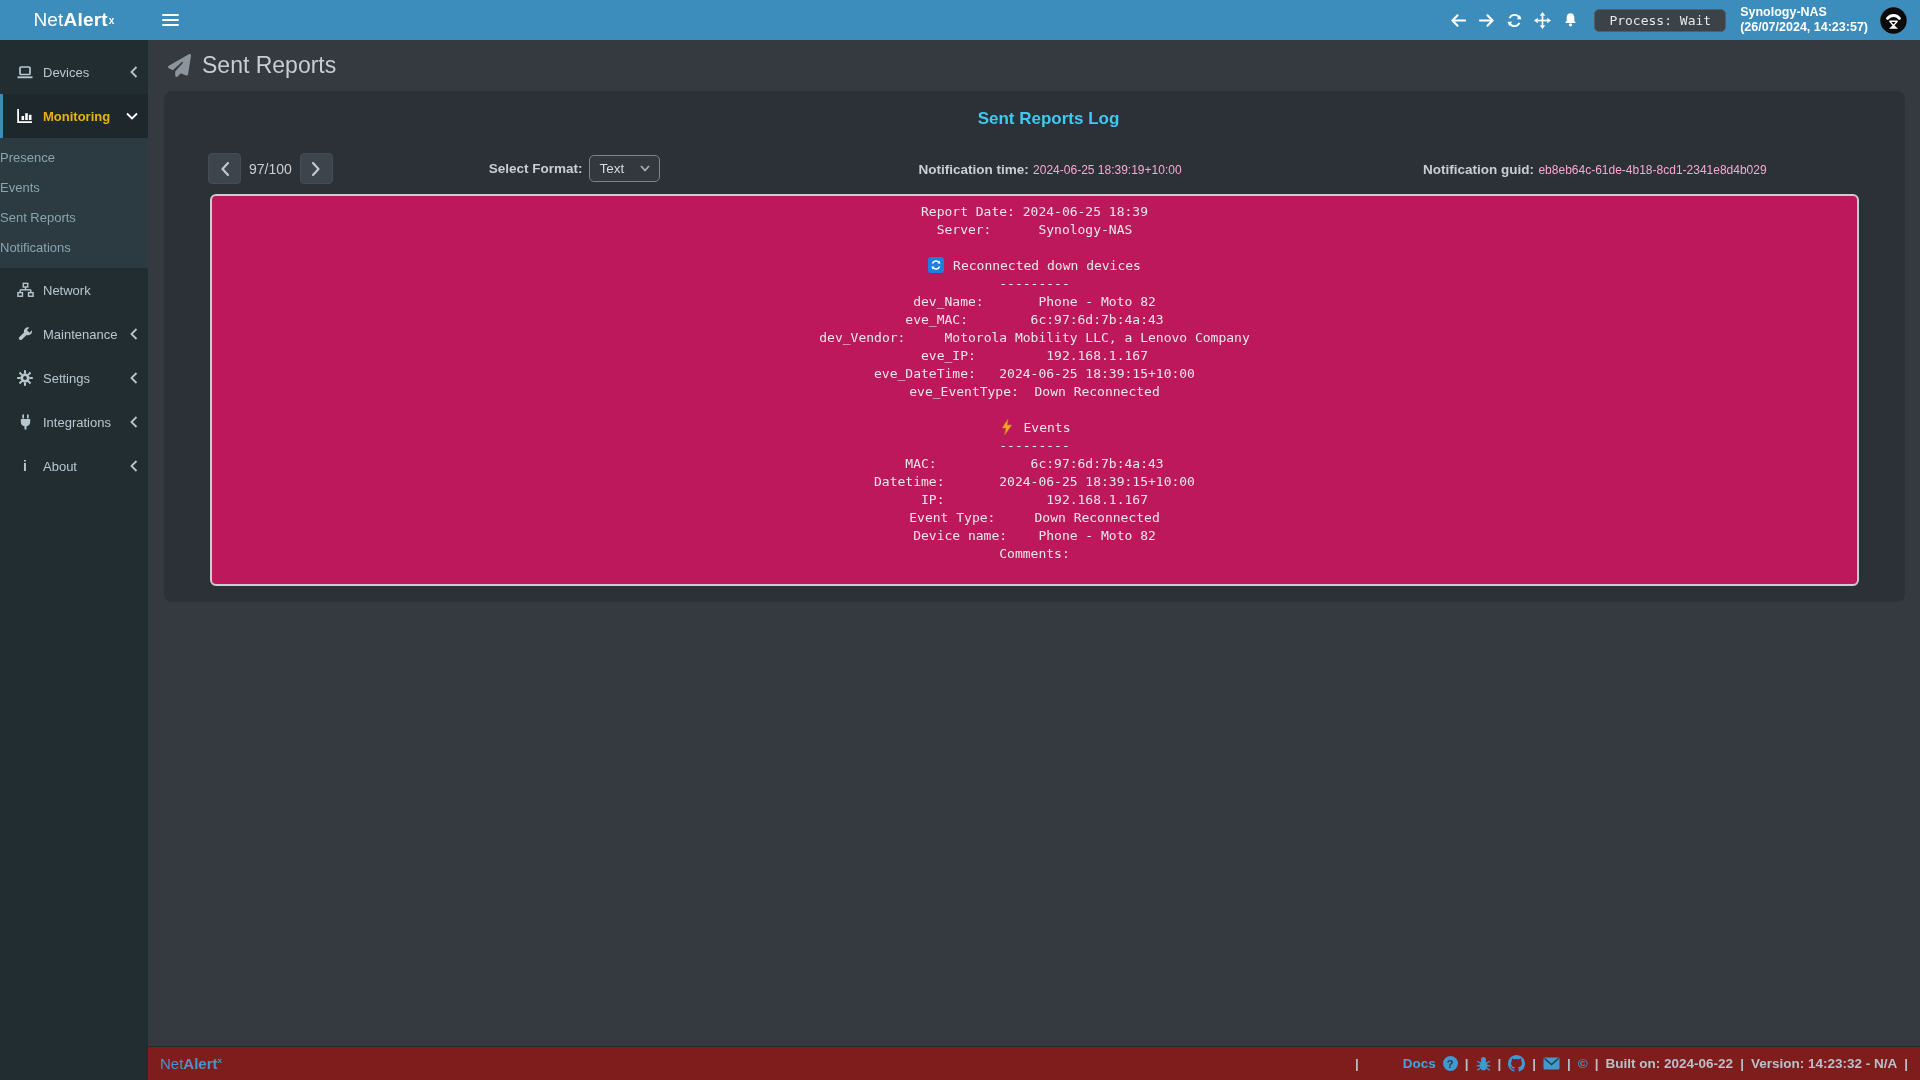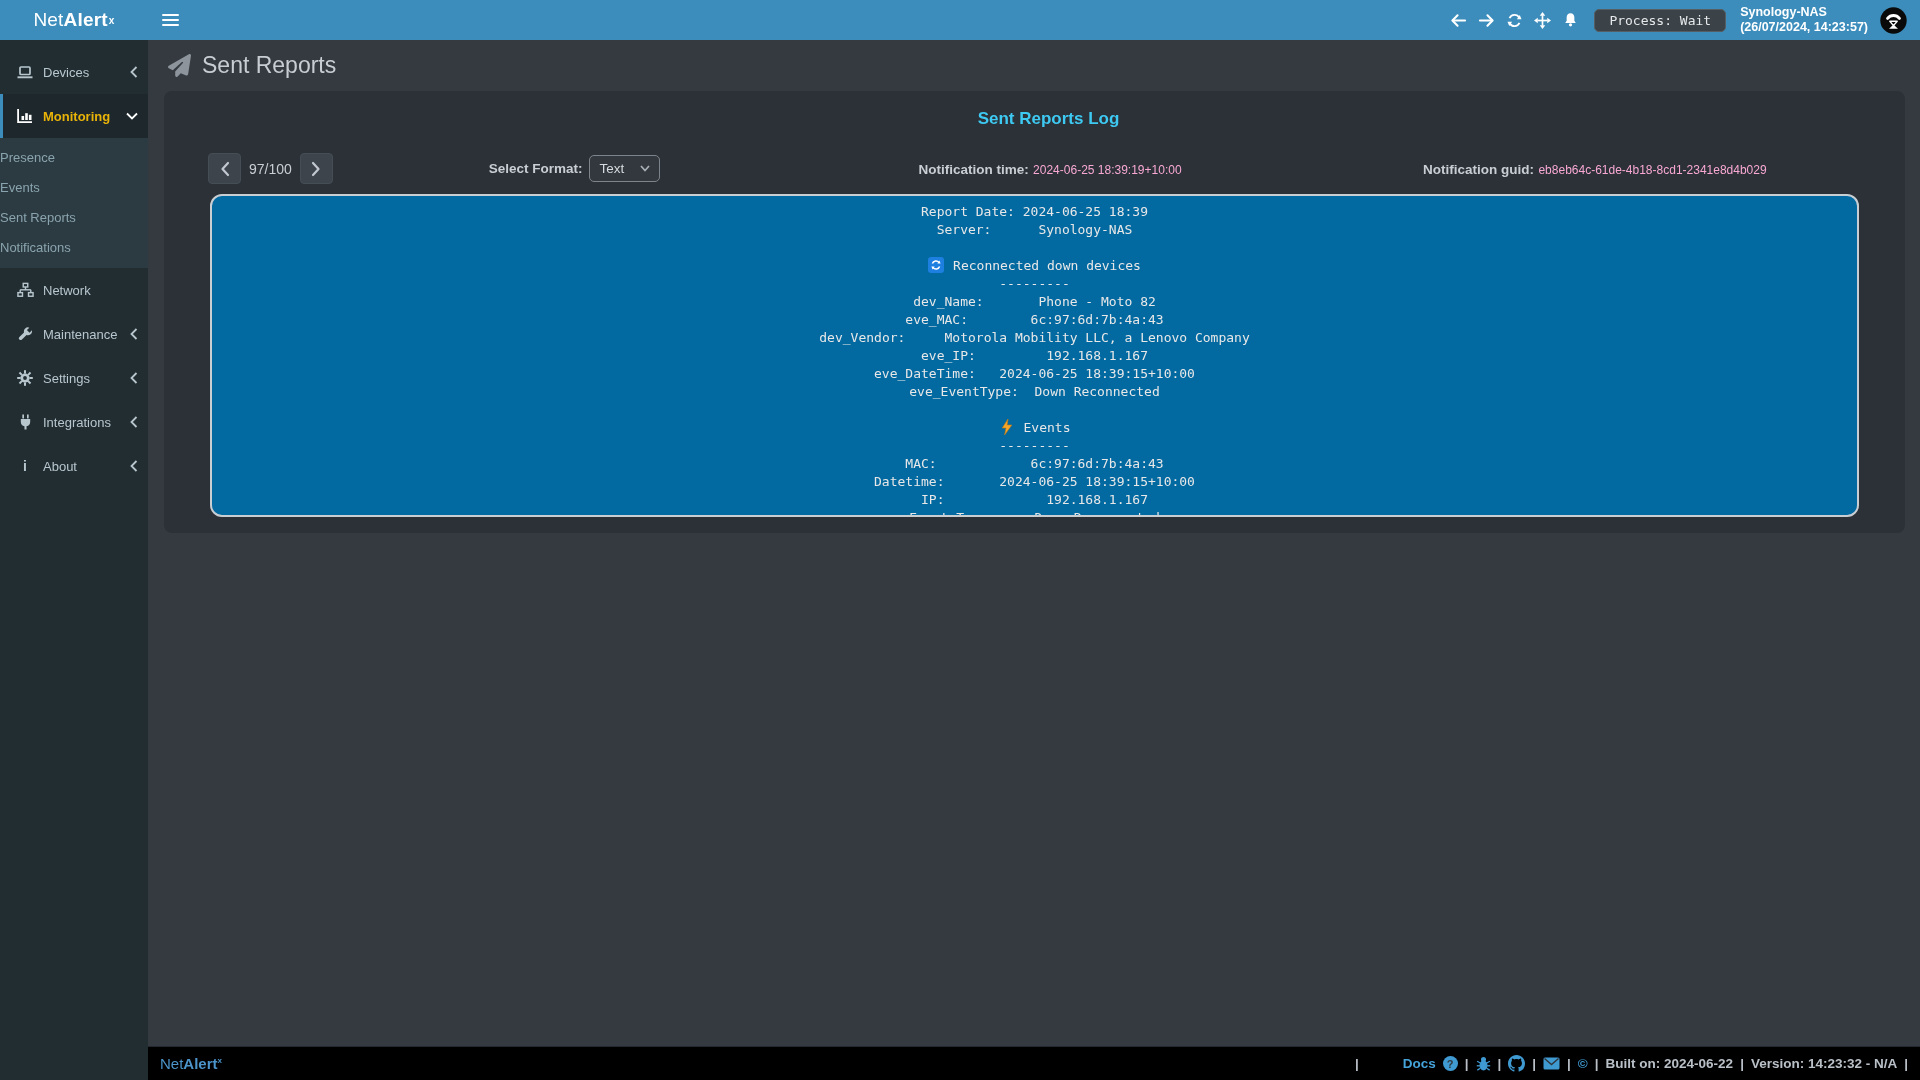--- a/index.html
+++ b/index.html
@@ -58,30 +58,30 @@
   .pg-btn { width:33px; height:31px; background:#3d444c; border:1px solid #454d55;
     border-radius:4px; display:flex; align-items:center; justify-content:center; cursor:pointer; }
   .pg-count { color:#c9ced4; font-size:14px; margin:0 8px; }
   .lbl { color:#c9ced4; font-weight:700; font-size:13.5px; }
   .val { color:#f9a8d4; font-size:12px; }
   .select-box { display:inline-flex; align-items:center; gap:16px; margin-left:7px;
     background:#32383e; border:1px solid #7d848b; border-radius:5px;
     padding:5px 9px; color:#d6dade; font-size:13.5px; cursor:pointer; }
 
   
-  .console { margin:0 46px; height:323px; background:#0369a1;
-    border:2px solid #c9ced3; border-radius:12px; padding:7px 12px;
+  .console { margin:0 46px; height:392px; background:#be185d;
+    border:2px solid #c9ced3; border-radius:6px; padding:7px 12px;
     color:#e8e8e8; font-family:"DejaVu Sans Mono","Liberation Mono",monospace;
     font-size:13px; line-height:18px; white-space:pre; overflow:hidden; }
   .mini-ico { display:inline-block; width:16px; height:16px; vertical-align:-3px;
     margin-right:9px; }
 
   
   .footer { position:absolute; bottom:0; left:148px; right:0; height:34px;
-    background:#000000; border-top:1px solid #232930; display:flex; align-items:center;
+    background:#7f1d1d; border-top:1px solid #232930; display:flex; align-items:center;
     padding:0 12px 0 12px; z-index:20; }
   .f-logo { color:#4b93c8; font-size:15px; }
   .f-logo .lt { font-weight:400; } .f-logo .bd { font-weight:700; }
   .f-logo .sx { font-size:8px; vertical-align:super; font-weight:700; }
   .f-right { margin-left:auto; display:flex; align-items:center; gap:7px;
     color:#b9c0c8; font-weight:700; font-size:13.5px; }
   .f-sep { color:#b9c0c8; font-weight:700; }
   .f-link { color:#45a3da; cursor:pointer; text-decoration:none;padding-left:37px; }
   .q-circle { width:15px; height:15px; border-radius:50%; background:#3f9ad2; color:#2f363d;
     font-size:11px; font-weight:700; display:inline-flex; align-items:center;

